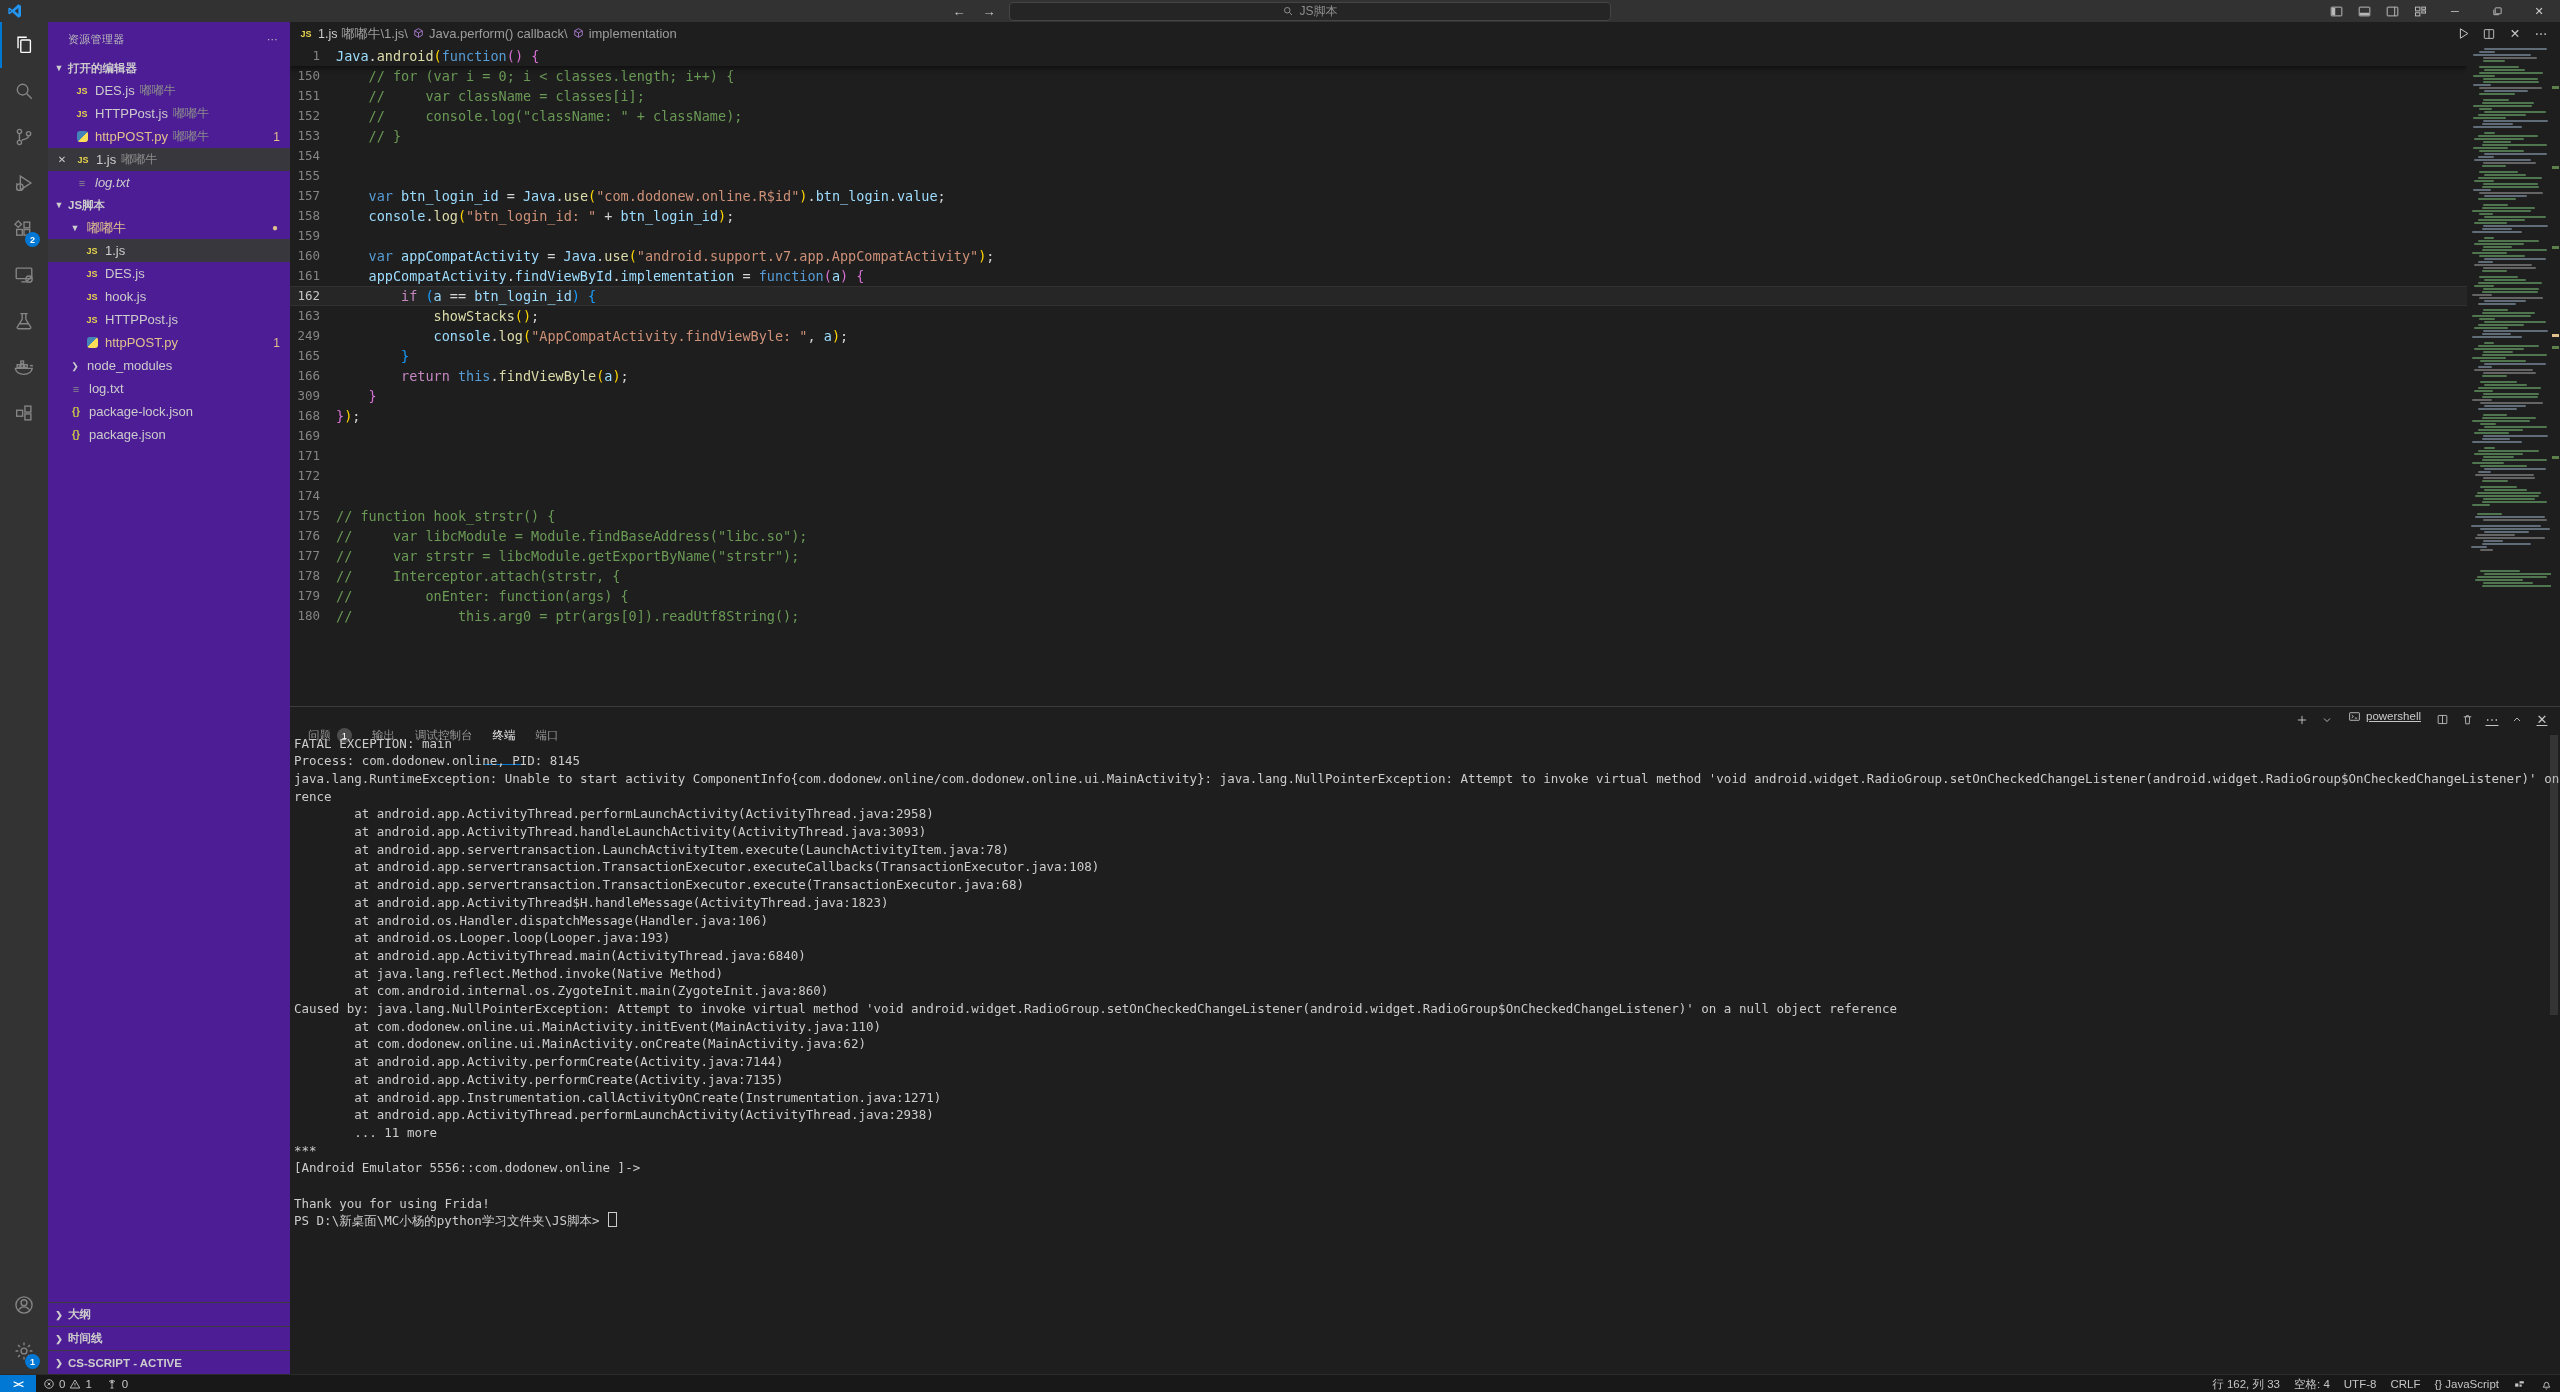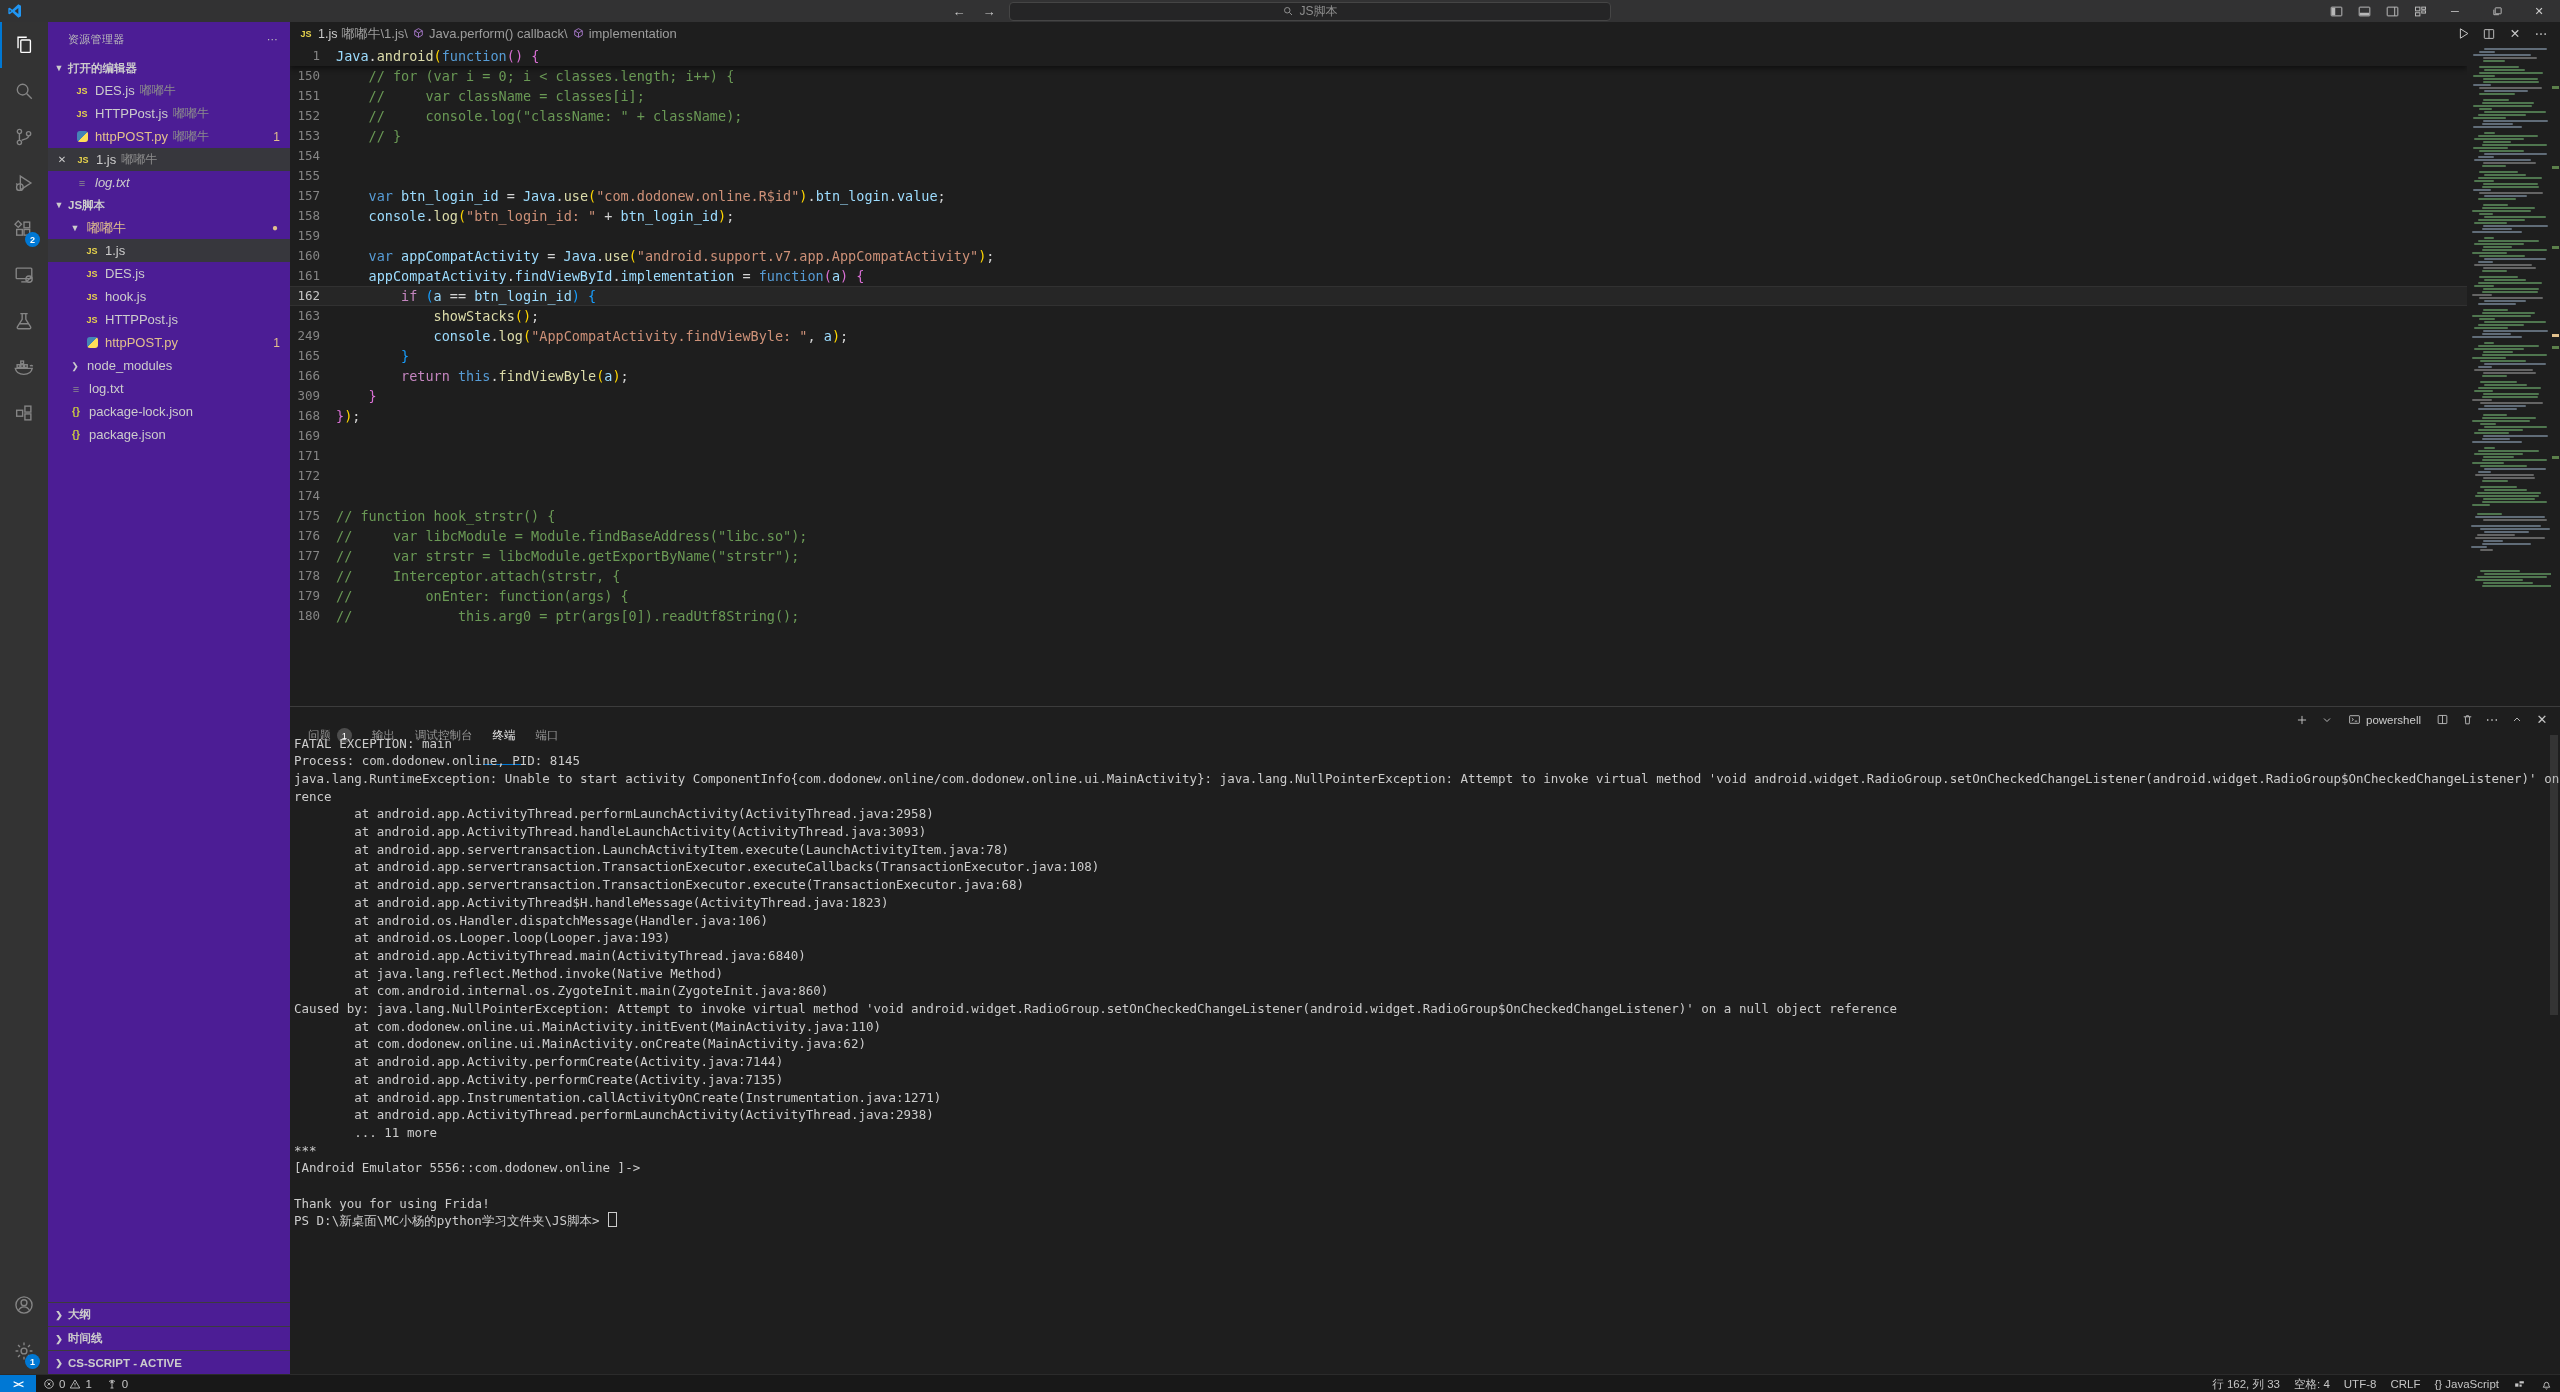--- a/index.html
+++ b/index.html
@@ -66,21 +66,21 @@
   .minimap{width:84px;background:#1e1e1e;padding-top:2px;overflow:hidden;flex:none;}
   .mm-bar{height:2px;margin-bottom:1px;border-radius:1px;}
   .overview{width:9px;flex:none;position:relative;background:#1e1e1e;}
   .ov-mark{position:absolute;left:1px;right:1px;height:3px;}
   
   .panel{height:668px;border-top:1px solid #3c3c3c;display:flex;flex-direction:column;background:#1e1e1e;}
   .panel-head{height:26px;display:flex;align-items:center;padding:0 8px;}
   .ptab{font-size:11.5px;color:#969696;padding:16px 10px;height:100%;display:flex;align-items:center;gap:6px;text-transform:none;}
   .ptab.active{color:#e7e7e7;box-shadow:inset 0 -1px 0 #0078d4;}
   .ptab .pbadge{background:#4d4d4d;color:#fff;border-radius:8px;min-width:15px;height:15px;font-size:9.5px;display:flex;align-items:center;justify-content:center;}
-  .p-actions{margin-left:auto;display:flex;align-items:center;gap:5px;color:#c5c5c5;}
+  .p-actions{margin-left:auto;display:flex;align-items:flex-start;gap:5px;color:#c5c5c5;text-decoration:underline;}
   .p-actions .aic{width:20px;height:20px;display:flex;align-items:center;justify-content:center;font-size:13px;}
   .p-actions .tlabel{font-size:11.5px;color:#cccccc;display:flex;align-items:center;gap:5px;padding:0 6px;}
   .terminal{flex:1;padding:2px 0 0 4px;font-size:12.5px;line-height:17.7px;color:#cccccc;white-space:pre;overflow:hidden;position:relative;}
   .cursor{display:inline-block;width:7px;height:13px;border:1px solid #cccccc;vertical-align:-2px;margin-left:1px;}
   .p-scroll{position:absolute;right:2px;top:2px;width:8px;height:280px;background:rgba(121,121,121,.25);}
   
   .statusbar{height:18px;background:#181818;border-top:1px solid #2b2b2b;display:flex;align-items:center;font-size:11.5px;color:#c5c5c5;}
   .remote{background:#0078d4;color:#fff;height:100%;width:36px;display:flex;align-items:center;justify-content:center;font-size:10px;letter-spacing:-1px;font-weight:bold;}
   .st-item{display:flex;align-items:center;gap:4px;padding:0 7px;height:100%;}
   .st-right{margin-left:auto;display:flex;align-items:center;height:100%;}

